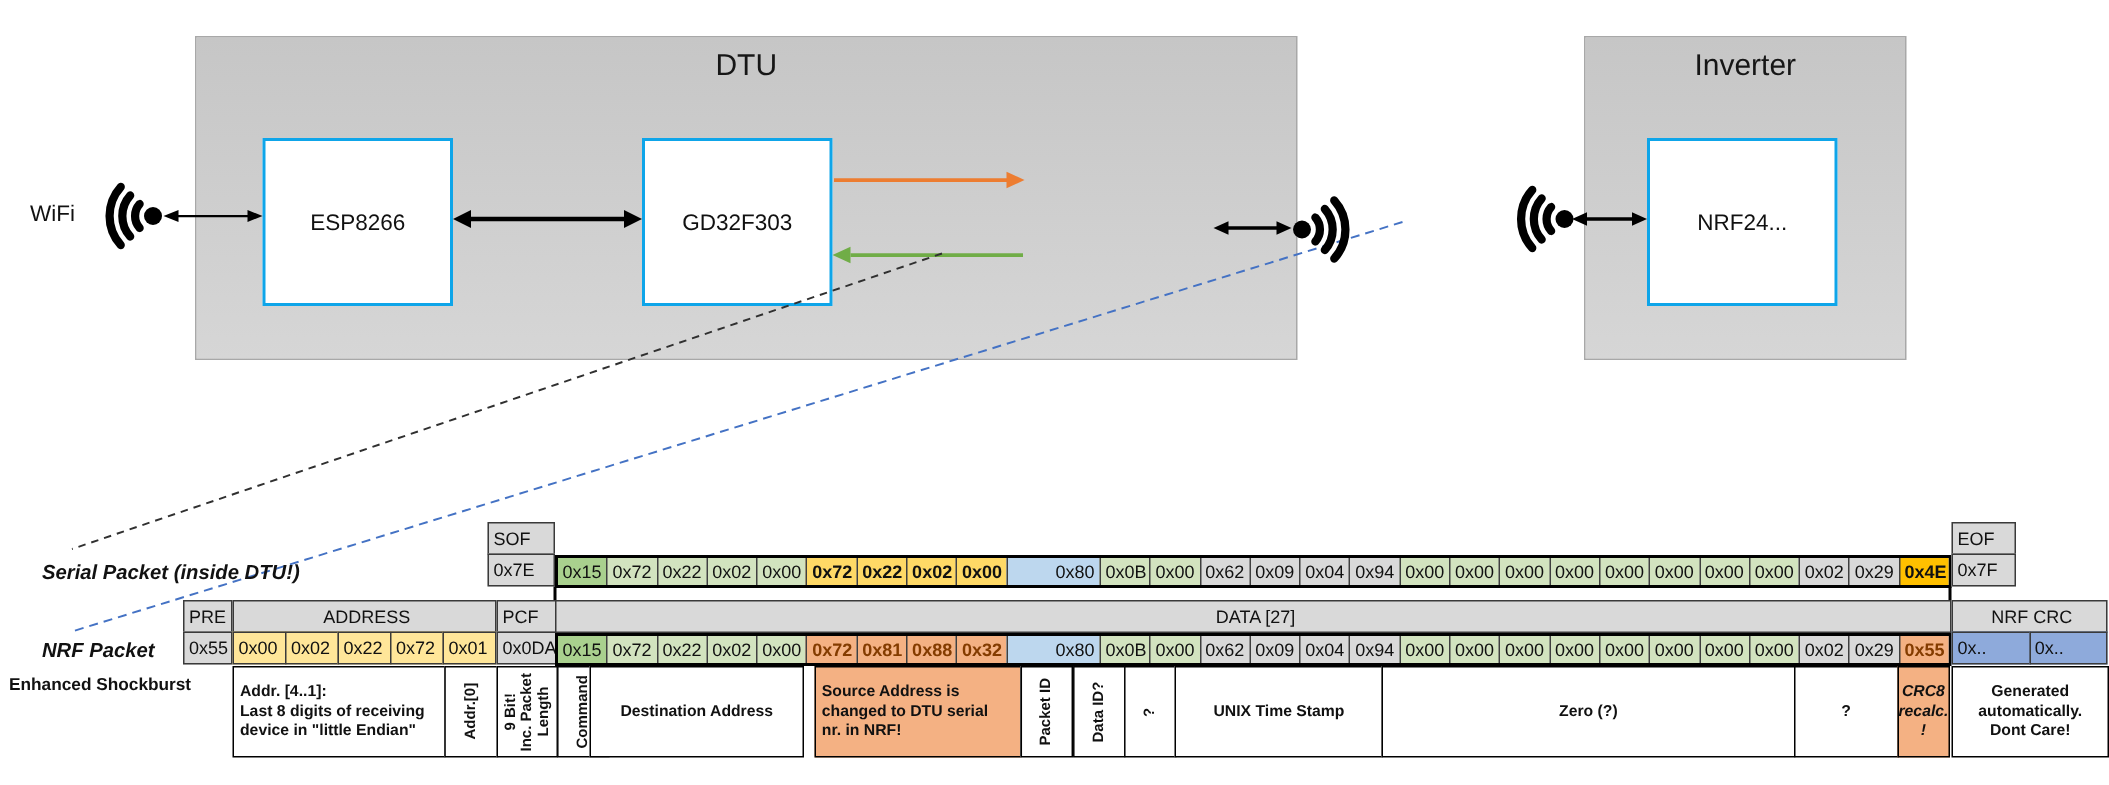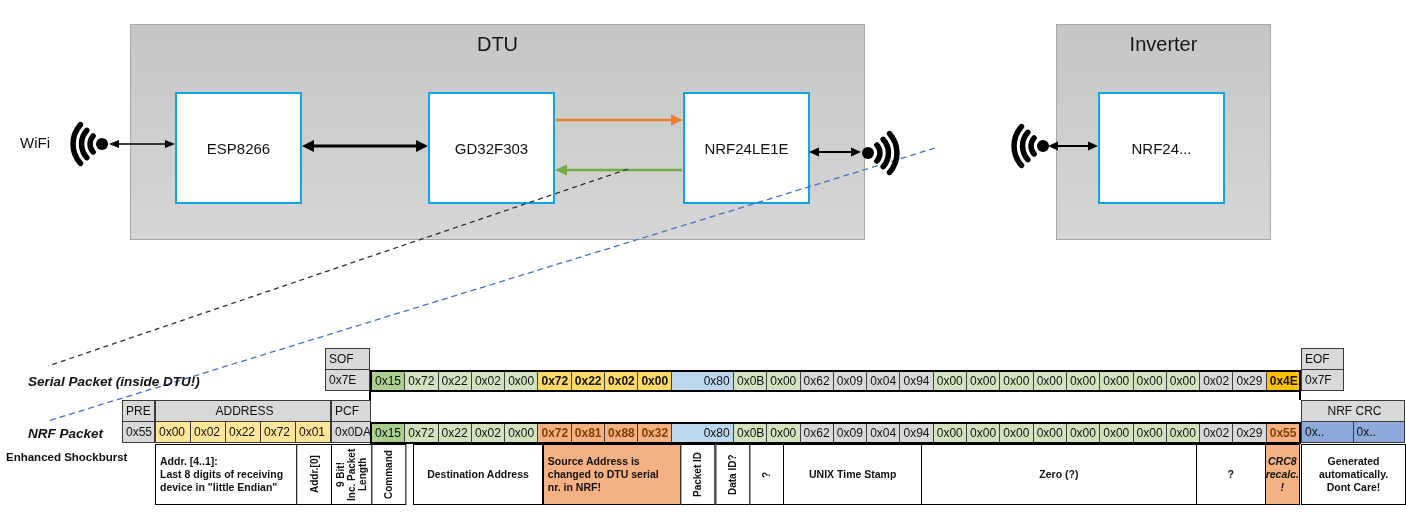--- a/index.html
+++ b/index.html
@@ -64,21 +64,20 @@
 
   <div class="unitbox" id="dtu-box">
     <div class="unit-title">DTU</div>
   </div>
   <div class="unitbox" id="inverter-box">
     <div class="unit-title">Inverter</div>
   </div>
 
   <div class="chip" id="chip-esp">ESP8266</div>
   <div class="chip" id="chip-gd32">GD32F303</div>
-  <div class="chip" id="chip-nrf">NRF24LE1E</div>
   <div class="chip" id="chip-inv">NRF24...</div>
 
   <div id="wifi-label">WiFi</div>
 
   <svg id="overlay" width="1406" height="523">
 
     <g stroke="#000" fill="#000">
       <line x1="117" y1="144" x2="169" y2="144" stroke-width="1.5"></line>
       <polygon points="109,144 119,140 119,148" stroke="none"></polygon>
       <polygon points="175,144 165,140 165,148" stroke="none"></polygon>
@@ -190,20 +189,23 @@
   <div class="flat" id="nrf-address-bytes" style="left:155px;top:421px;width:176px;">
       <div class="cell yellow">0x00</div>
       <div class="cell yellow">0x02</div>
       <div class="cell yellow">0x22</div>
       <div class="cell yellow">0x72</div>
       <div class="cell yellow">0x01</div>
     </div>
   <div class="mini" style="left:331px;top:400px;width:40px;">
     <div class="mcell blue">PCF</div>
     <div class="mcell blue">0x0DA</div>
+  </div>
+  <div class="mini" style="left:370px;top:400px;width:931px;">
+    <div class="mcell lgray hdr-center">DATA [27]</div>
   </div>
   <div class="byte-row" id="nrf-bytes" style="left:370px;top:422px;width:931px;">
       <div class="cell greend">0x15</div>
       <div class="cell green">0x72</div>
       <div class="cell green">0x22</div>
       <div class="cell green">0x02</div>
       <div class="cell green">0x00</div>
       <div class="cell salmonb">0x72</div>
       <div class="cell salmonb">0x81</div>
       <div class="cell salmonb">0x88</div>
@@ -237,21 +239,21 @@
 
   <div id="annotation-row">
       <div class="ann aleft" style="left: 155px; width: 141.8px;">Addr. [4..1]:
 Last 8 digits of receiving
 device in "little Endian"</div>
       <div class="ann vert" style="left: 295.8px; width: 36.2px;">Addr.[0]</div>
       <div class="ann vert" style="left: 331px; width: 41px;">9 Bit!
 Inc. Packet
 Length</div>
       <div class="ann vert" style="left: 371px; width: 35.37px;">Command</div>
-      <div class="ann" style="left: 413px; width: 130px;">Destination Address</div>
+      <div class="ann" style="left: 393px; width: 143px;">Destination Address</div>
       <div class="ann salmon aleft" style="left: 542.85px; width: 138.48px;">Source Address is
 changed to DTU serial
 nr. in NRF!</div>
       <div class="ann vert" style="left: 680.33px; width: 35.37px;">Packet ID</div>
       <div class="ann vert" style="left: 714.7px; width: 35.37px;">Data ID?</div>
       <div class="ann vert" style="left: 749.07px; width: 35.37px;">?</div>
       <div class="ann" style="left: 783.44px; width: 138.48px;">UNIX Time Stamp</div>
       <div class="ann" style="left: 920.92px; width: 275.96px;">Zero (?)</div>
       <div class="ann" style="left: 1195.88px; width: 69.74px;">?</div>
       <div class="ann salmon" style="left: 1264.62px; width: 35.37px; font-style: italic;">CRC8

